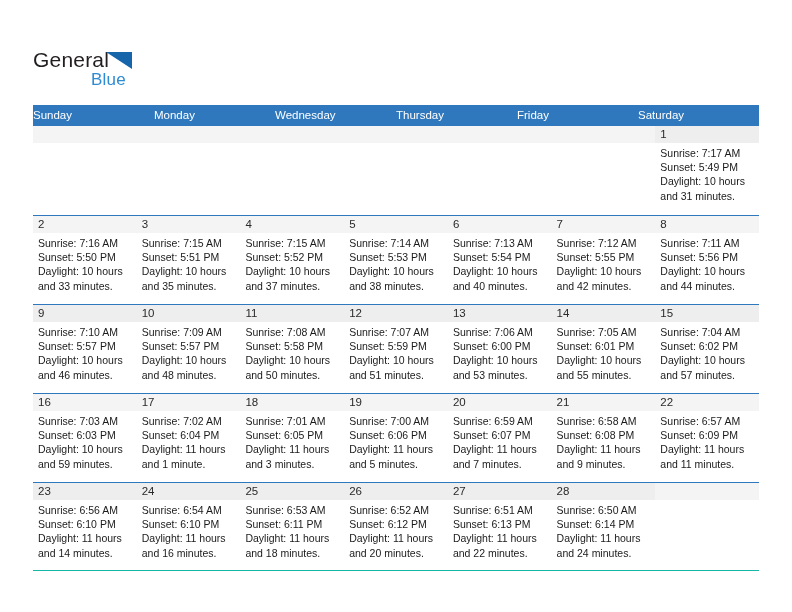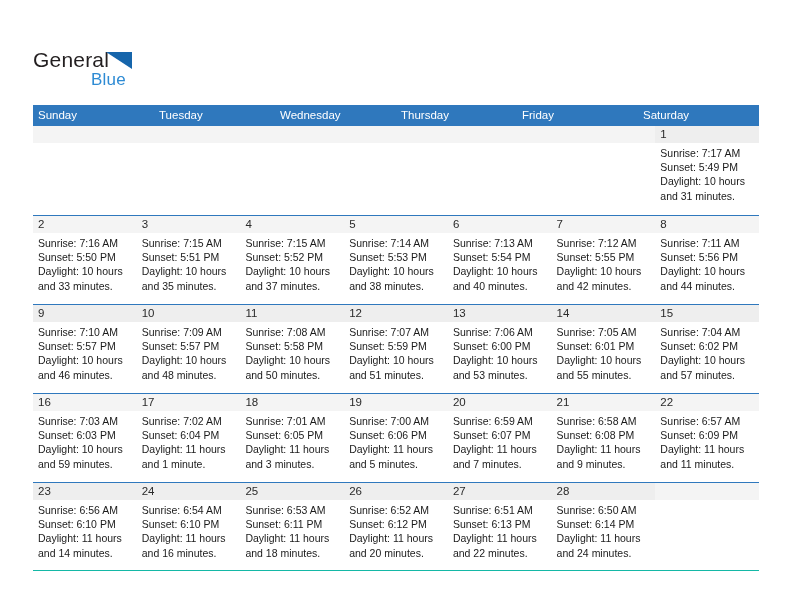--- a/index.html
+++ b/index.html
@@ -100,21 +100,20 @@
   .weekdays {
     display: flex;
     background: #2f78bd;
     height: 21px;
   }
   .weekday {
     flex: 1 1 0;
     color: #ffffff;
     font-size: 11.5px;
     line-height: 21px;
-    padding-left: 5px;
     box-sizing: border-box;
     white-space: nowrap;
     overflow: hidden;
   }
 
   .week {
     display: flex;
     border-top: 1px solid #2f78bd;
     height: 89px;
     box-sizing: border-box;
@@ -166,21 +165,21 @@
       <span class="logo-triangle"></span>
       <span class="logo-blue">Blue</span>
     </div>
 
 
   </div>
 
   <div class="calendar">
     <div class="weekdays">
       <div class="weekday">Sunday</div>
-      <div class="weekday">Tuesday</div>
+      <div class="weekday">Monday</div>
       <div class="weekday">Wednesday</div>
       <div class="weekday">Thursday</div>
       <div class="weekday">Friday</div>
       <div class="weekday">Saturday</div>
     </div>
 
     <div id="weeks-container">
         <div class="week first">
           <div class="day empty shaded-band">
             <div class="daynum-wrap">

